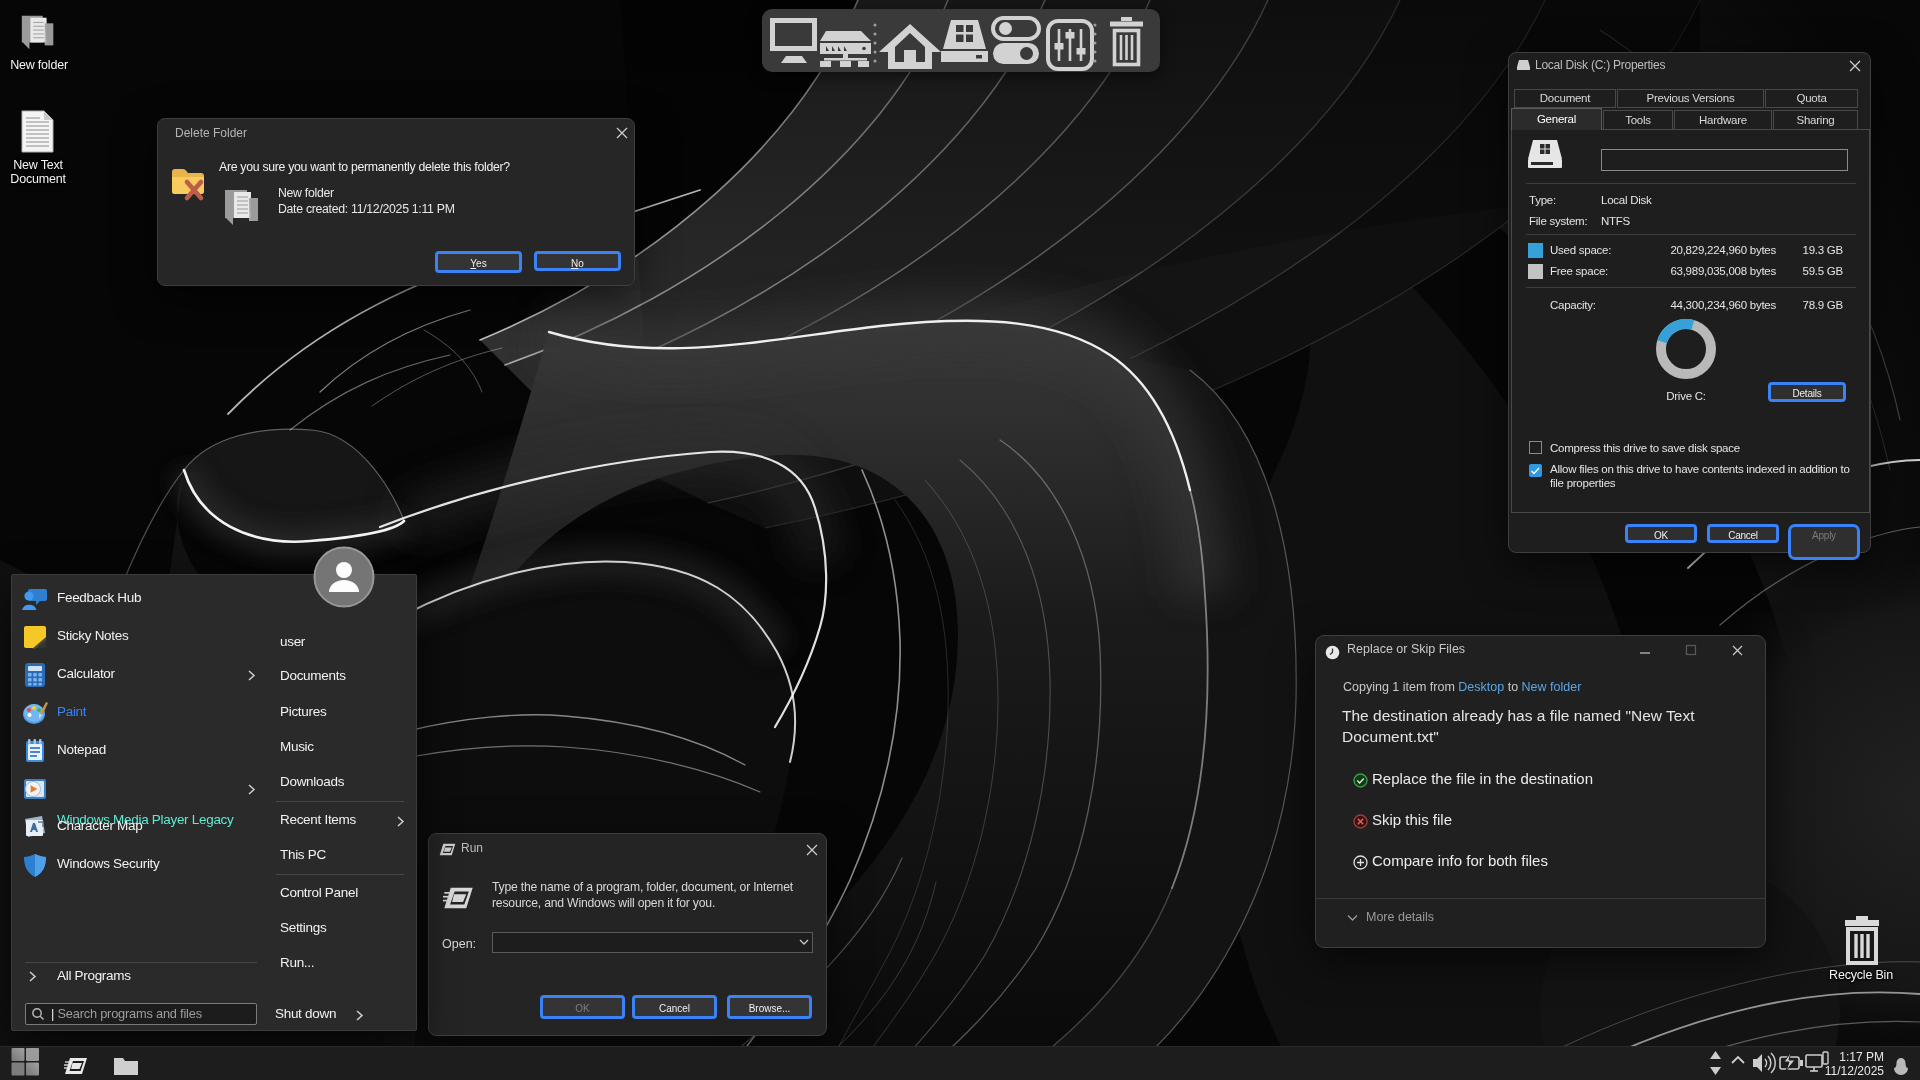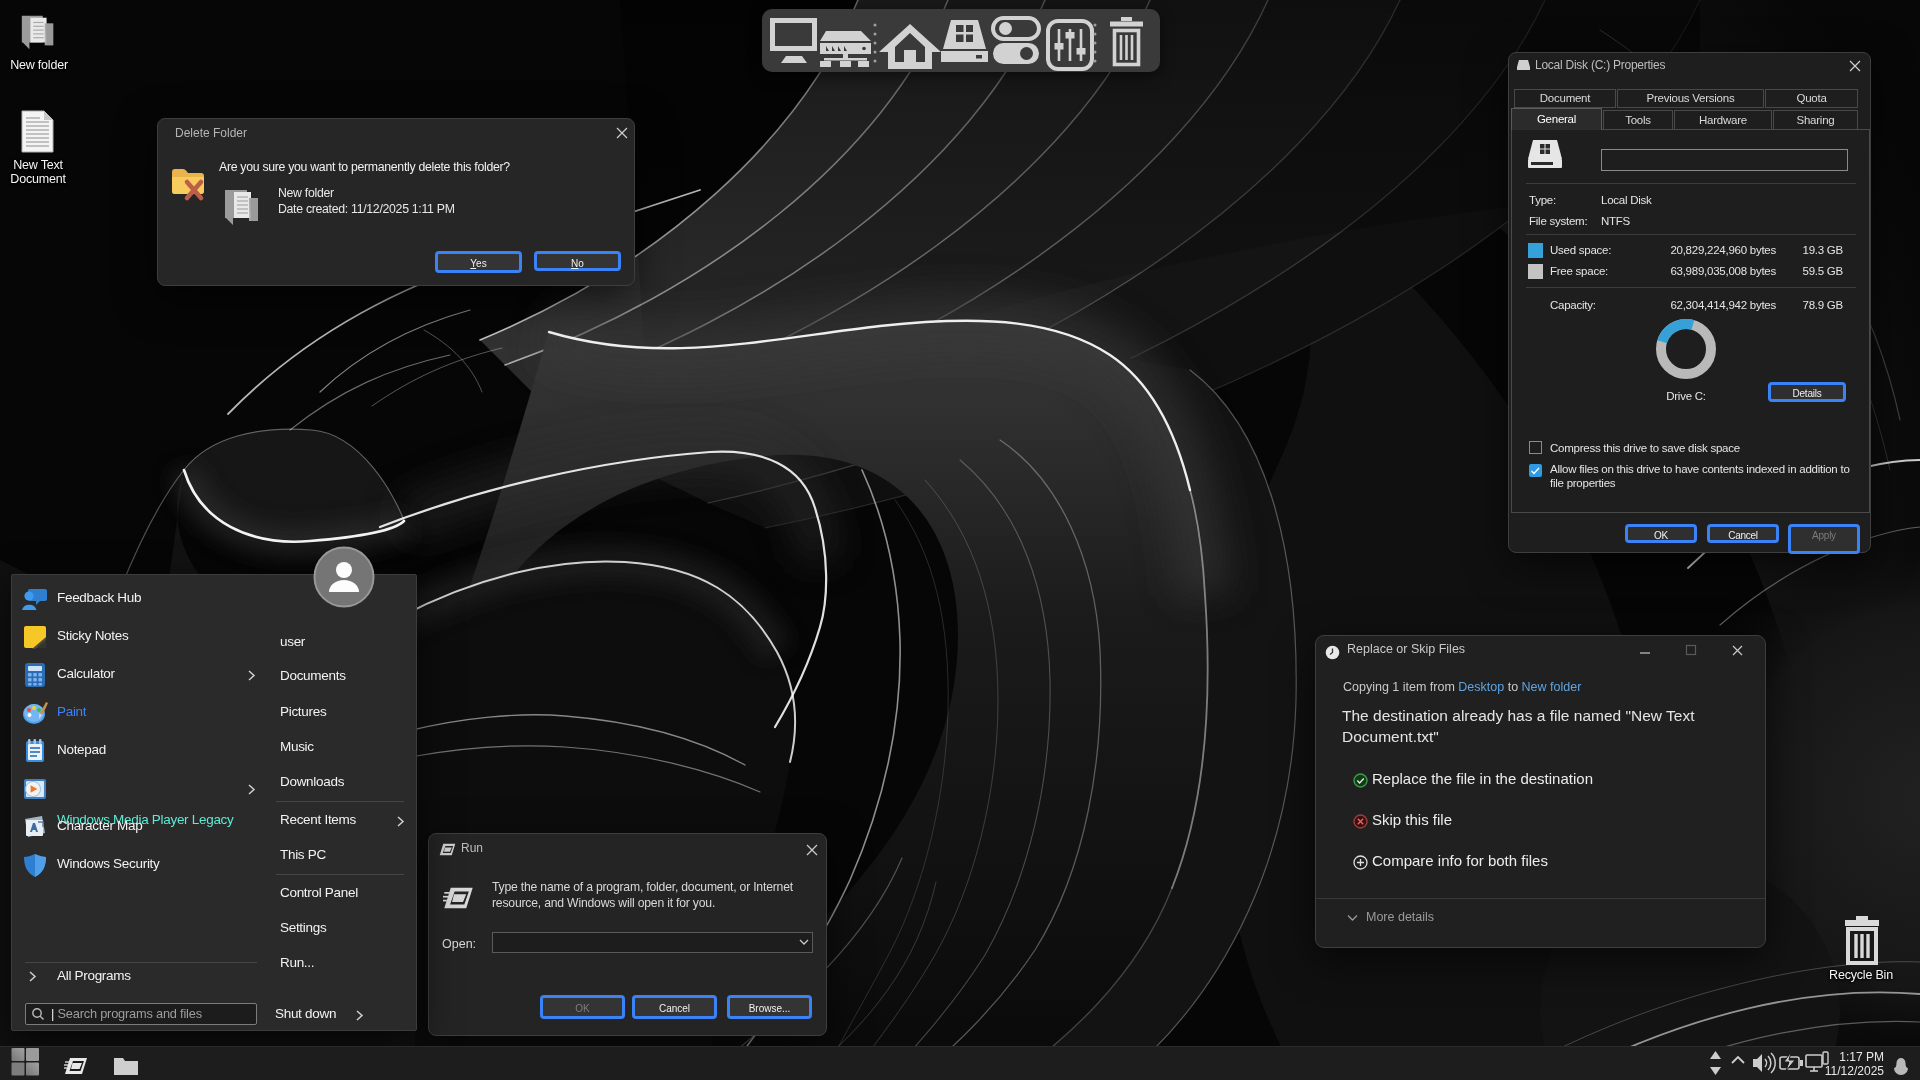--- a/index.html
+++ b/index.html
@@ -330,39 +330,39 @@
   <div class="abs" style="left:19px;top:190px;width:15px;height:15px;background:#36a1d9;"></div>
   <div class="abs" style="left:41px;top:191px;">Used space:</div>
   <div class="abs" style="left:130px;top:191px;width:137px;text-align:right;">20,829,224,960 bytes</div>
   <div class="abs" style="left:270px;top:191px;width:64px;text-align:right;">19.3 GB</div>
   <div class="abs" style="left:19px;top:211px;width:15px;height:15px;background:#c3c3c3;"></div>
   <div class="abs" style="left:41px;top:212px;">Free space:</div>
   <div class="abs" style="left:130px;top:212px;width:137px;text-align:right;">63,989,035,008 bytes</div>
   <div class="abs" style="left:270px;top:212px;width:64px;text-align:right;">59.5 GB</div>
   <div class="abs" style="left:17px;top:234px;width:330px;border-top:1px solid #3c3c3c;"></div>
   <div class="abs" style="left:41px;top:246px;">Capacity:</div>
-  <div class="abs" style="left:130px;top:246px;width:137px;text-align:right;">62,304,414,942 bytes</div>
+  <div class="abs" style="left:130px;top:246px;width:137px;text-align:right;">44,300,234,960 bytes</div>
   <div class="abs" style="left:270px;top:246px;width:64px;text-align:right;">78.9 GB</div>
 
   <svg class="abs" style="left:147px;top:266px" width="60" height="60" viewBox="0 0 60 60">
     <circle cx="30" cy="30" r="25" fill="none" stroke="#b9b9b9" stroke-width="10"></circle>
     <circle cx="30" cy="30" r="25" fill="none" stroke="#36a1d9" stroke-width="10" stroke-dasharray="38.5 118.6" transform="rotate(-163 30 30)"></circle>
   </svg>
   <div class="abs" style="left:147px;top:337px;width:60px;text-align:center;">Drive C:</div>
   <div class="btn" style="left:259px;top:329px;width:78px;height:20px;line-height:18px;background:#2f2f2f;">Details</div>
   <div class="abs" style="left:20px;top:388px;width:13px;height:13px;border:1px solid #8a8a8a;background:#1e1e1e;"></div>
   <div class="abs" style="left:41px;top:389px;">Compress this drive to save disk space</div>
   <div class="abs" style="left:20px;top:411px;width:13px;height:13px;background:#2f9ae3;border-radius:2px;"></div>
   <svg class="abs" style="left:21px;top:413px" width="11" height="10" viewBox="0 0 11 10">
         <path d="M 1.5,5 L 4,7.5 L 9,2" fill="none" stroke="#fff" stroke-width="1.4"></path>
       </svg>
   <div class="abs" style="left:41px;top:410px;white-space:nowrap;line-height:13.5px;">Allow files on this drive to have contents indexed in addition to<br>file properties</div>
   <div class="btn" style="left:116px;top:471px;width:72px;height:19px;line-height:17px;background:#2f2f2f;">OK</div>
   <div class="btn" style="left:198px;top:471px;width:72px;height:19px;line-height:17px;background:#2f2f2f;">Cancel</div>
-  <div class="btn" style="left:279px;top:471px;width:72px;height:30px;line-height:17px;background:#2f2f2f;color:#7a7a7a;">Apply</div>
+  <div class="btn" style="left:279px;top:471px;width:72px;height:36px;line-height:17px;background:#2f2f2f;color:#7a7a7a;border-radius:7px;">Apply</div>
 </div>
 
 <div class="dlg" style="left:1315px;top:635px;width:451px;height:313px;background:#202020;border-radius:9px;">
   <svg class="abs" style="left:9px;top:9px" width="15" height="15" viewBox="0 0 15 15">
     <circle cx="7.5" cy="7.5" r="6.8" fill="#e8e8e8"></circle>
     <path d="M 7.5,3.5 L 7.5,7.5 L 5,9.5" fill="none" stroke="#333" stroke-width="1.3"></path>
   </svg>
   <div class="abs" style="left:31px;top:6px;font-size:12.5px;color:#c9c9c9;">Replace or Skip Files</div>
   <svg class="abs" style="left:323px;top:9px" width="12" height="12" viewBox="0 0 12 12">
         <line x1="1" y1="8" x2="11" y2="8" stroke="#c9c9c9" stroke-width="1.2"></line>

